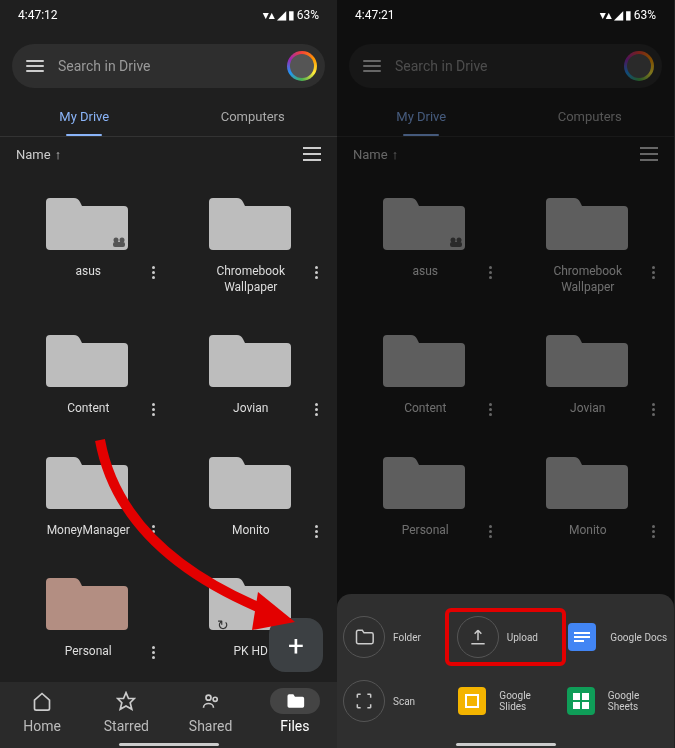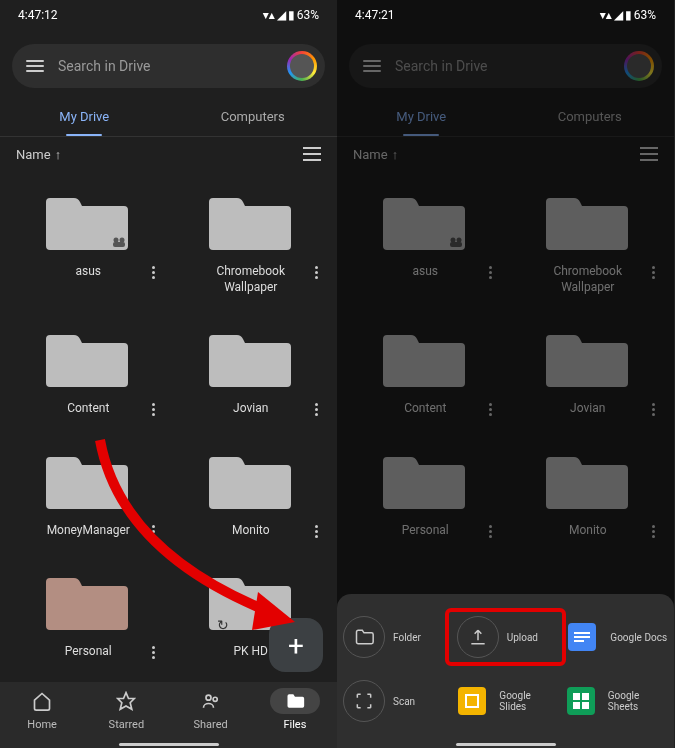--- a/index.html
+++ b/index.html
@@ -26,21 +26,21 @@
 .grid{padding:10px 8px 0;display:grid;grid-template-columns:1fr 1fr;gap:18px 4px}
 .item{display:flex;flex-direction:column;align-items:center;padding:6px 0}
 .folder-icon{width:94px;height:70px;position:relative}
 .folder-icon svg{width:100%;height:100%}
 .item-row{display:flex;align-items:flex-start;width:100%;padding:0 6px 0 22px;margin-top:6px}
 .item-label{flex:1;color:#ddd;font-size:12px;text-align:center;line-height:1.3}
 .more-icon{width:14px;display:flex;flex-direction:column;align-items:center;gap:2px;padding-top:2px}
 .more-icon span{width:3px;height:3px;background:#ccc;border-radius:50%}
 .fab{position:absolute;right:14px;bottom:76px;width:54px;height:54px;border-radius:16px;background:#3c4043;display:flex;align-items:center;justify-content:center;color:#fff;font-size:28px;z-index:4}
 .bottom-nav{position:absolute;bottom:0;left:0;right:0;height:66px;background:#2a2a2a;display:flex;padding-top:6px}
-.nav-item{flex:1;display:flex;flex-direction:column;align-items:center;gap:4px;color:#bbb;font-size:11px}
+.nav-item{flex:1;display:flex;flex-direction:column;align-items:center;gap:4px;color:#bbb;font-size:14px}
 .nav-icon{width:50px;height:26px;border-radius:13px;display:flex;align-items:center;justify-content:center}
 .nav-item.active .nav-icon{background:#444}
 .nav-item.active{color:#fff}
 .gesture-bar{position:absolute;bottom:2px;left:50%;transform:translateX(-50%);width:100px;height:3px;background:#ccc;border-radius:2px;z-index:20}
 .arrow{position:absolute;z-index:10;pointer-events:none}
 .arrow-line{stroke:#e30000;stroke-width:10;fill:none}
 .arrow-head{fill:#e30000}
 .sheet{position:absolute;bottom:0;left:0;right:0;background:#2f2f2f;border-radius:14px 14px 0 0;z-index:15;padding:18px 6px 26px}
 .sheet-grid{display:grid;grid-template-columns:1fr 1fr 1fr;gap:18px 4px}
 .sheet-item{display:flex;flex-direction:row;align-items:center;gap:8px;color:#ccc;font-size:10px}

